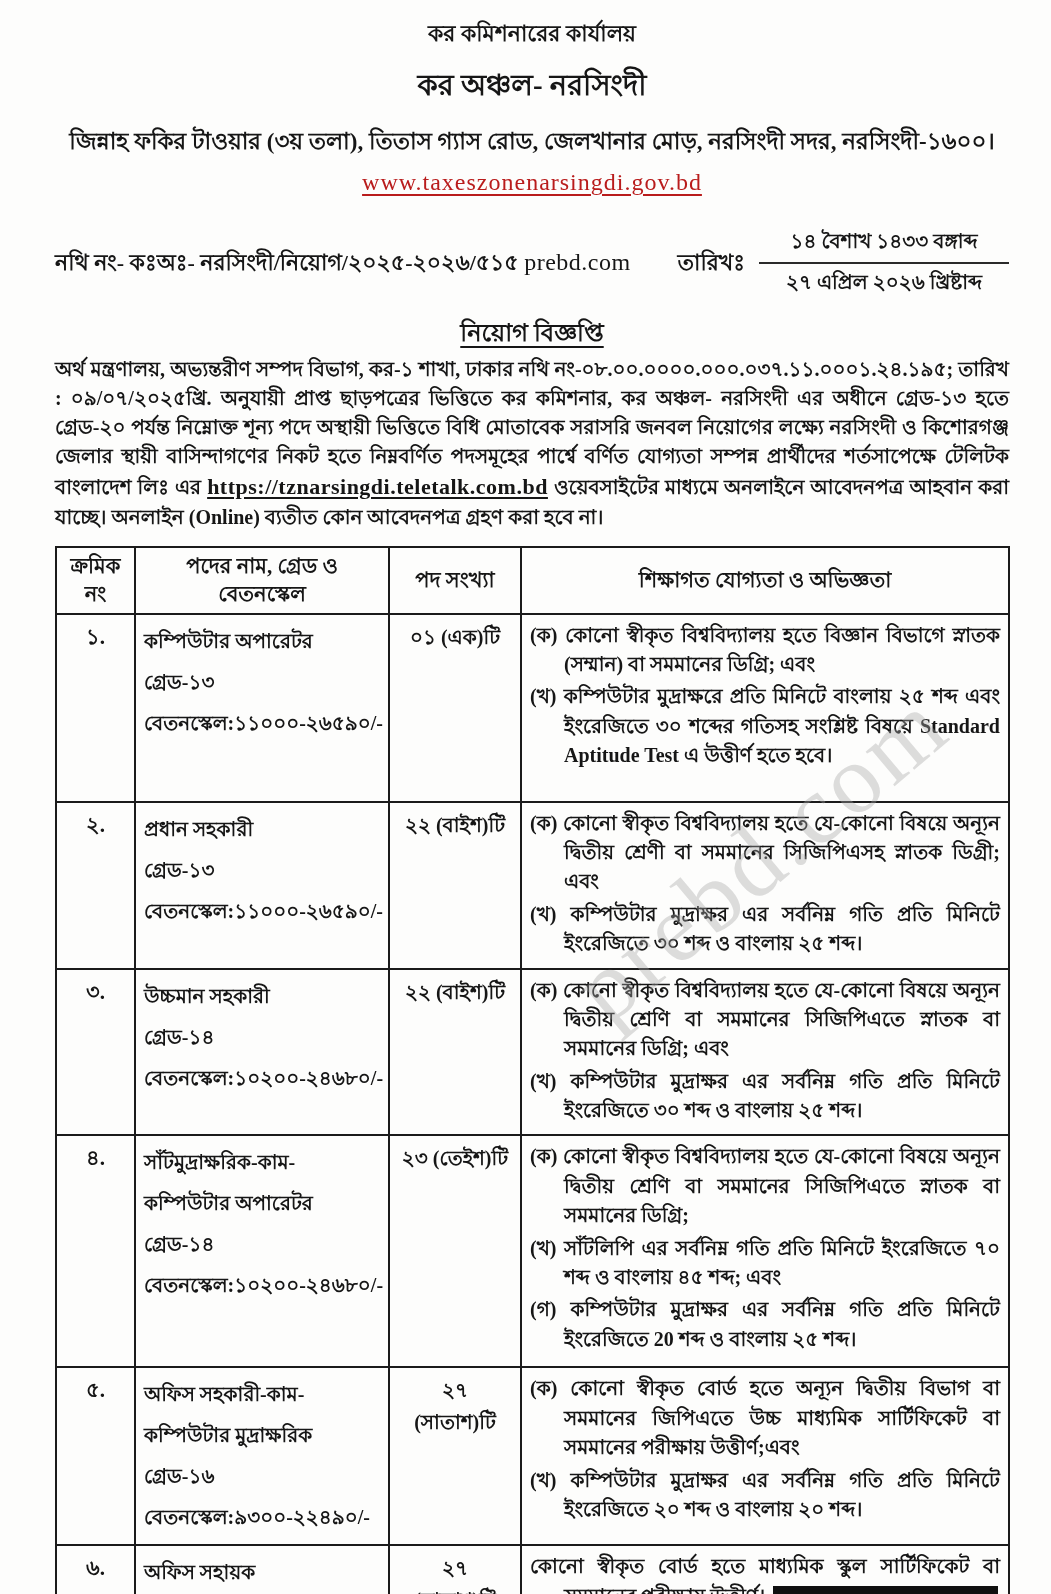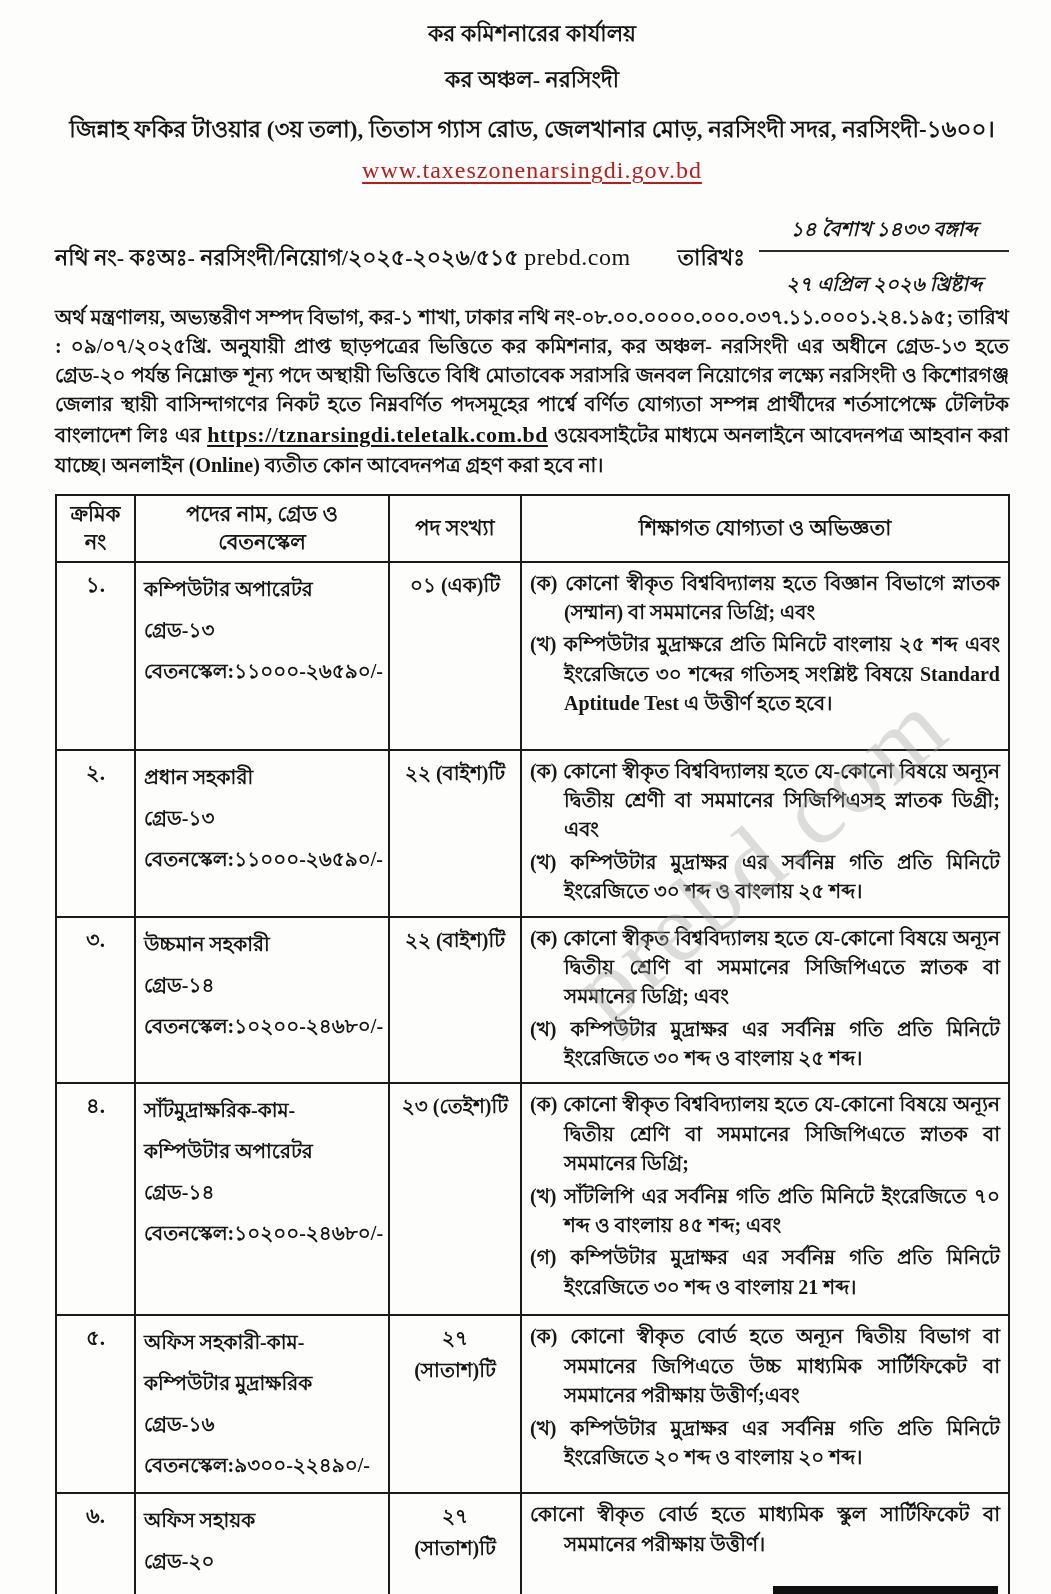--- a/index.html
+++ b/index.html
@@ -9,37 +9,37 @@
     color:#161616;
     font-family:"Liberation Serif","DejaVu Serif",serif;
     position:relative;
     overflow:hidden;
   }
   .doc{position:absolute;inset:0;padding:12px 42px 0 55px;box-sizing:border-box;}
 
   
   .hdr{text-align:center;font-weight:700;}
   .hdr-office{font-size:22px;margin-top:4px;}
-  .hdr-zone{font-size:22px;margin-top:9px;text-align:center;}
+  .hdr-zone{font-size:29px;margin-top:9px;text-align:center;}
   .hdr-address{font-size:23px;margin-top:12px;}
   .hdr-website{margin-top:7px;font-weight:500;}
   .hdr-website span{
     font-size:24px;color:#b91c1c;letter-spacing:1px;
     text-decoration:underline;text-underline-offset:4px;
   }
 
   
   .memo{display:flex;align-items:center;margin-top:30px;justify-content:space-between;gap:35px;}
   .memo-left{font-size:22px;font-weight:700;white-space:nowrap;}
   .memo-credit{font-weight:400;font-size:24px;letter-spacing:0.5px;}
   .memo-right{display:flex;align-items:center;gap:14px;}
   .date-label{font-size:22px;font-weight:700;}
-  .date-stack{text-align:center;font-size:20px;font-weight:700;min-width:250px;font-style:italic;}
+  .date-stack{text-align:center;font-size:20px;font-weight:700;min-width:250px;}
   .date-top{border-bottom:2px solid #2a2a2a;padding:0 8px 3px 8px;}
-  .date-bottom{padding-top:17px;}
+  .date-bottom{padding-top:3px;}
 
   
   .title{
     text-align:center;margin-top:14px;font-size:24px;font-weight:700;
   }
   .title span{text-decoration:underline;text-decoration-thickness:2px;text-underline-offset:5px;}
 
   
   .intro{
     margin-top:1px;font-size:20px;line-height:1.45;font-weight:600;
@@ -127,20 +127,23 @@
     </div>
     <div class="memo-right">
       <span class="date-label">তারিখঃ</span>
       <span class="date-stack">
         <span class="date-top" style="display:block">১৪ বৈশাখ ১৪৩৩ বঙ্গাব্দ</span>
         <span class="date-bottom" style="display:block">২৭ এপ্রিল ২০২৬ খ্রিষ্টাব্দ</span>
       </span>
     </div>
   </div>
 
+  <div class="title">
+    <span>নিয়োগ বিজ্ঞপ্তি</span>
+  </div>
 
   <div class="intro">
     <span>অর্থ মন্ত্রণালয়, অভ্যন্তরীণ সম্পদ বিভাগ, কর-১ শাখা, ঢাকার নথি নং-০৮.০০.০০০০.০০০.০৩৭.১১.০০০১.২৪.১৯৫; তারিখ : ০৯/০৭/২০২৫খ্রি. অনুযায়ী প্রাপ্ত ছাড়পত্রের ভিত্তিতে কর কমিশনার, কর অঞ্চল- নরসিংদী এর অধীনে গ্রেড-১৩ হতে গ্রেড-২০ পর্যন্ত নিম্নোক্ত শূন্য পদে অস্থায়ী ভিত্তিতে বিধি মোতাবেক সরাসরি জনবল নিয়োগের লক্ষ্যে নরসিংদী ও কিশোরগঞ্জ জেলার স্থায়ী বাসিন্দাগণের নিকট হতে নিম্নবর্ণিত পদসমূহের পার্শ্বে বর্ণিত যোগ্যতা সম্পন্ন প্রার্থীদের শর্তসাপেক্ষে টেলিটক বাংলাদেশ লিঃ এর</span>
     <span class="url">https://tznarsingdi.teletalk.com.bd</span>
     <span>ওয়েবসাইটের মাধ্যমে অনলাইনে আবেদনপত্র আহবান করা যাচ্ছে। অনলাইন (Online) ব্যতীত কোন আবেদনপত্র গ্রহণ করা হবে না।</span>
   </div>
 
   <table class="jobs">
     <colgroup>
         <col class="c1">
@@ -209,21 +212,21 @@
             <div class="post-line">কম্পিউটার অপারেটর</div>
             <div class="post-line">গ্রেড-১৪</div>
             <div class="post-line">বেতনস্কেল:১০২০০-২৪৬৮০/-</div>
           </td>
           <td class="cell-count">
             <div class="count-line">২৩ (তেইশ)টি</div>
           </td>
           <td class="cell-qual">
             <div class="qual-item">(ক) কোনো স্বীকৃত বিশ্ববিদ্যালয় হতে যে-কোনো বিষয়ে অন্যূন দ্বিতীয় শ্রেণি বা সমমানের সিজিপিএতে স্নাতক বা সমমানের ডিগ্রি;</div>
             <div class="qual-item">(খ) সাঁটলিপি এর সর্বনিম্ন গতি প্রতি মিনিটে ইংরেজিতে ৭০ শব্দ ও বাংলায় ৪৫ শব্দ; এবং</div>
-            <div class="qual-item">(গ) কম্পিউটার মুদ্রাক্ষর এর সর্বনিম্ন গতি প্রতি মিনিটে ইংরেজিতে ৩০ শব্দ ও বাংলায় 21 শব্দ।</div>
+            <div class="qual-item">(গ) কম্পিউটার মুদ্রাক্ষর এর সর্বনিম্ন গতি প্রতি মিনিটে ইংরেজিতে 20 শব্দ ও বাংলায় ২৫ শব্দ।</div>
           </td>
         </tr>
         <tr>
           <td class="cell-serial">৫.</td>
           <td class="cell-post">
             <div class="post-line">অফিস সহকারী-কাম-</div>
             <div class="post-line">কম্পিউটার মুদ্রাক্ষরিক</div>
             <div class="post-line">গ্রেড-১৬</div>
             <div class="post-line">বেতনস্কেল:৯৩০০-২২৪৯০/-</div>
           </td>

